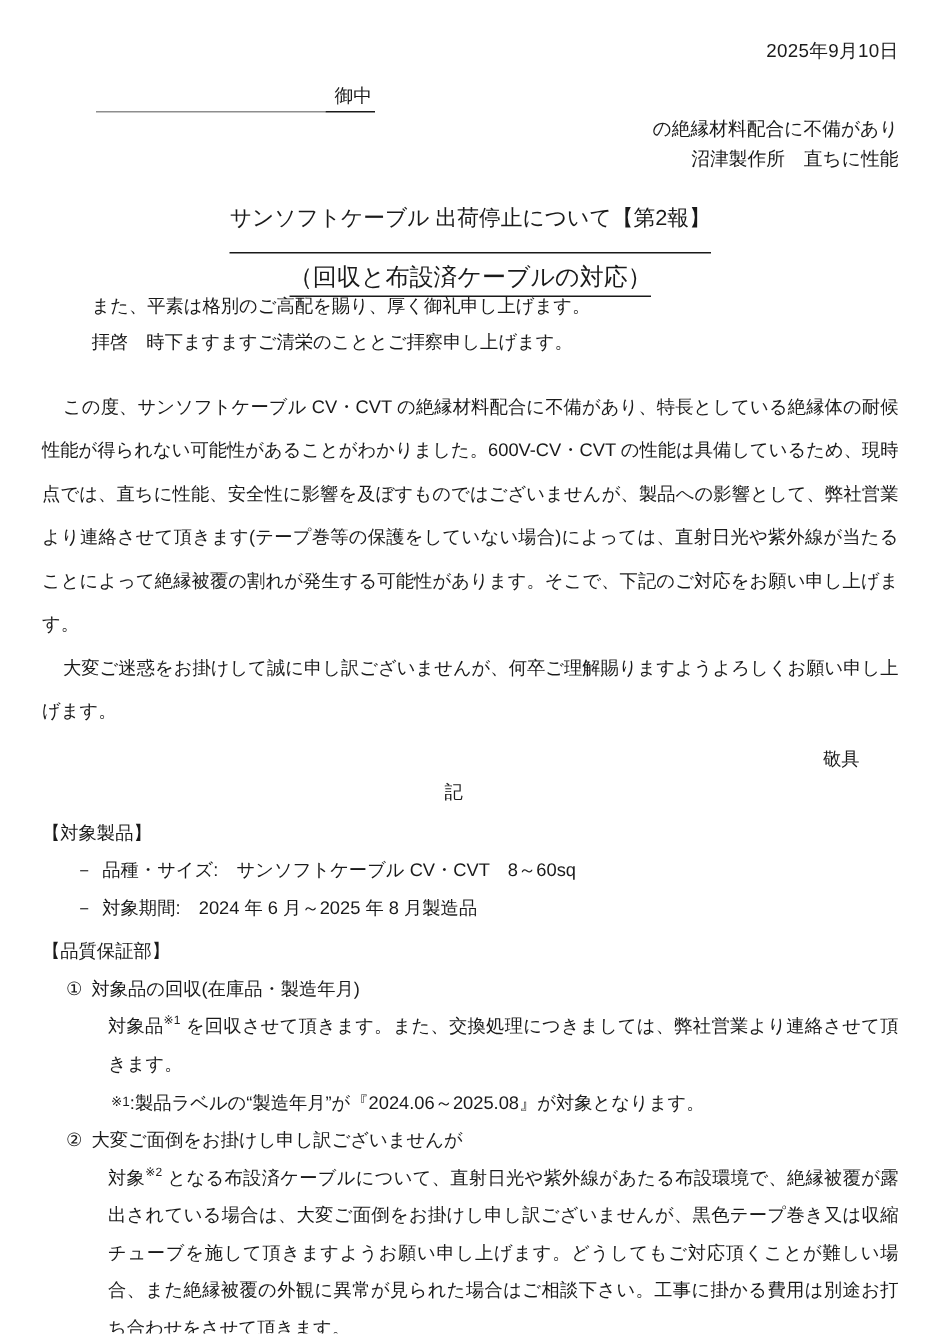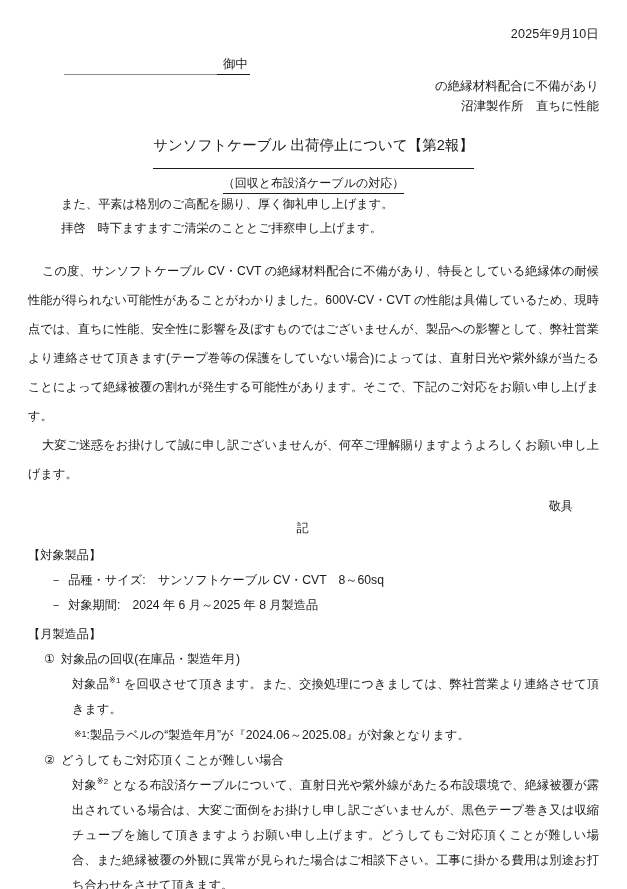--- a/index.html
+++ b/index.html
@@ -72,21 +72,21 @@
   .doc-title {
     font-size: 14.5px;
     font-weight: 400;
     margin: 0;
     display: inline-block;
     border-bottom: 1px solid #1a1a1a;
     padding-bottom: 13px;
     white-space: nowrap;
   }
   .doc-subtitle {
-    font-size: 12px;
+    font-size: 16px;
     margin: 6px 0 0 0;
     display: inline-block;
     border-bottom: 1px solid #1a1a1a;
     padding-bottom: 1px;
     white-space: nowrap;
   }
   .title-row { display: block; }
 
   
   .body-area {
@@ -202,27 +202,27 @@
 
     <p class="section-head">【対象製品】</p>
 
     <p class="dash-item">
       <span class="dash">－</span><span>品種・サイズ:　サンソフトケーブル CV・CVT　8～60sq</span>
     </p>
     <p class="dash-item">
       <span class="dash">－</span><span>対象期間:　2024 年 6 月～2025 年 8 月製造品</span>
     </p>
 
-    <p class="section-head">【月製造品】</p>
+    <p class="section-head">【品質保証部】</p>
 
     <p class="num-item">
       <span class="num">①</span><span>対象品の回収(在庫品・製造年月)</span>
     </p>
     <p class="sub-para"><span>対象品</span><sup>※1</sup><span> を回収させて頂きます。また、交換処理につきましては、弊社営業より連絡させて頂きます。</span></p>
     <p class="note-para"><span class="note-mark">※1</span><span>:製品ラベルの“製造年月”が『2024.06～2025.08』が対象となります。</span></p>
 
     <p class="num-item">
-      <span class="num">②</span><span>どうしてもご対応頂くことが難しい場合</span>
+      <span class="num">②</span><span>大変ご面倒をお掛けし申し訳ございませんが</span>
     </p>
     <p class="sub-para"><span>対象</span><sup>※2</sup><span> となる布設済ケーブルについて、直射日光や紫外線があたる布設環境で、絶縁被覆が露出されている場合は、大変ご面倒をお掛けし申し訳ございませんが、黒色テープ巻き又は収縮チューブを施して頂きますようお願い申し上げます。どうしてもご対応頂くことが難しい場合、また絶縁被覆の外観に異常が見られた場合はご相談下さい。工事に掛かる費用は別途お打ち合わせをさせて頂きます。</span></p>
 
   </div>
 </div>
 
 </body></html>

